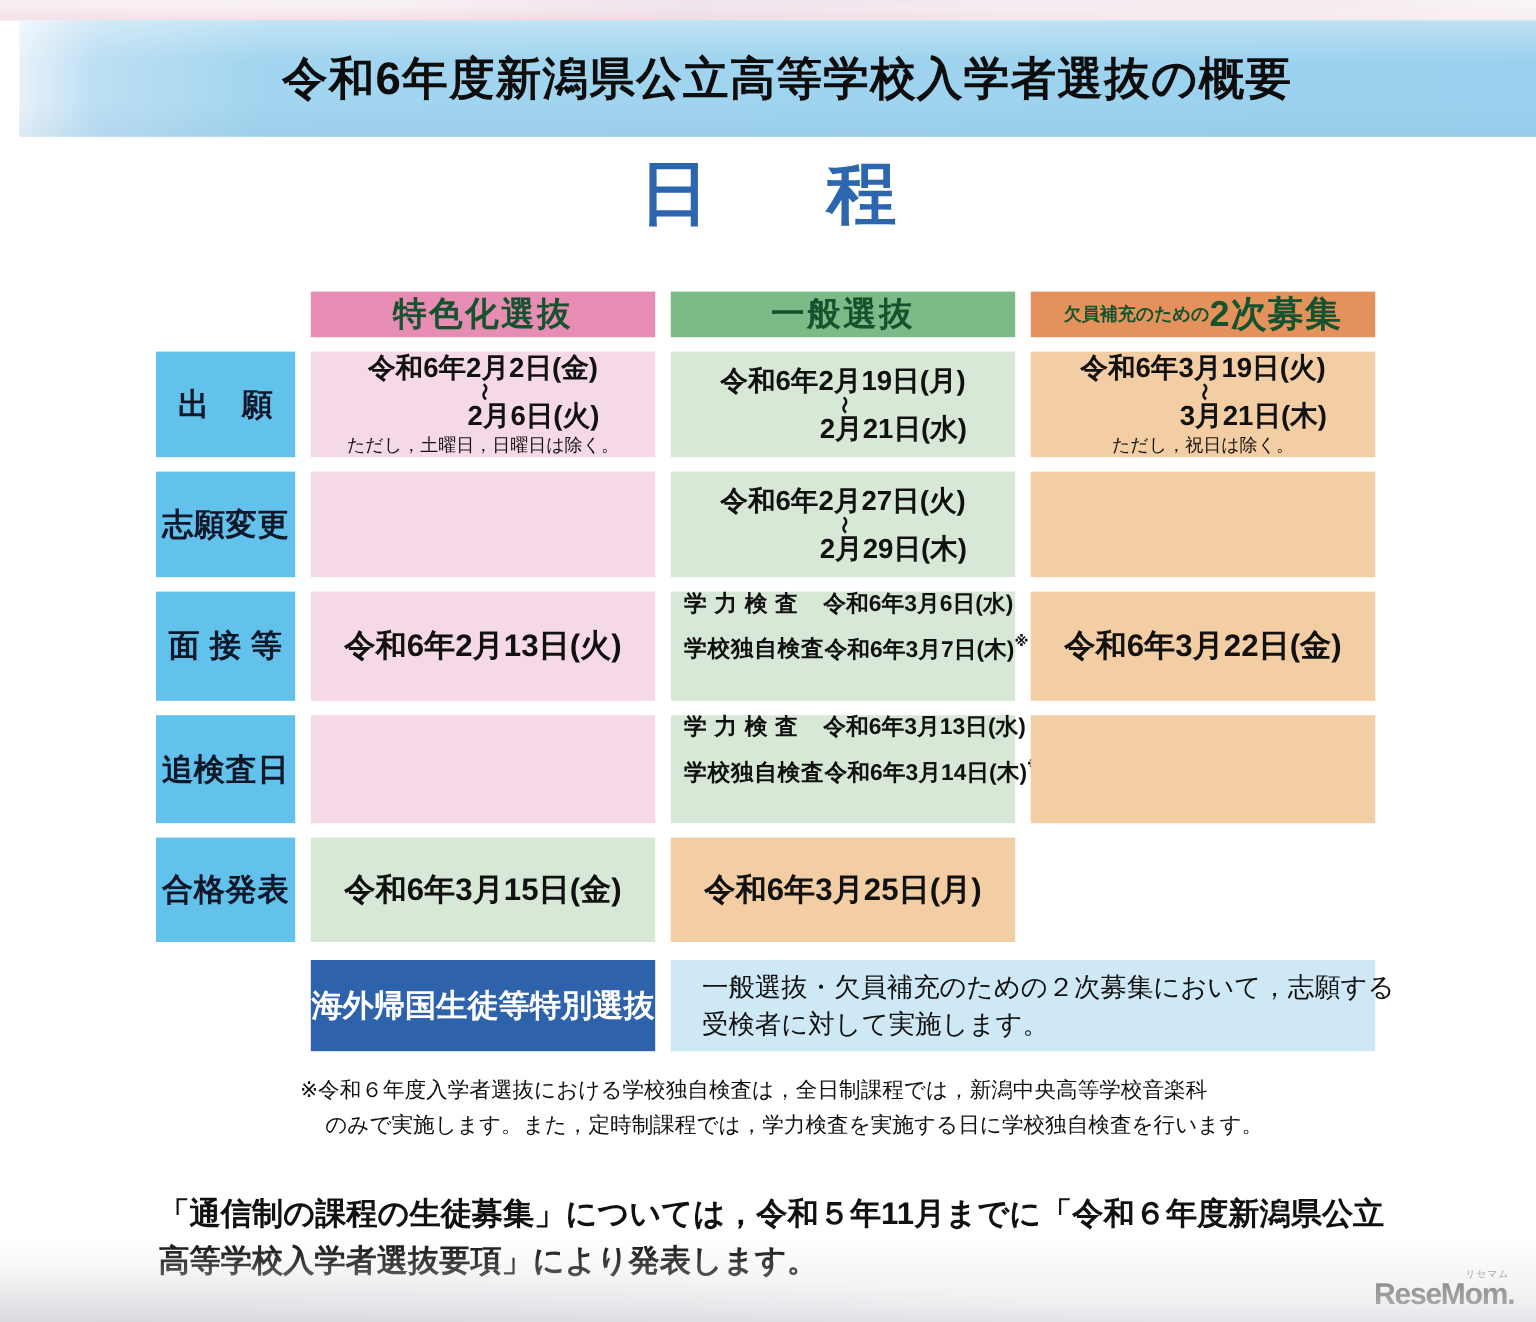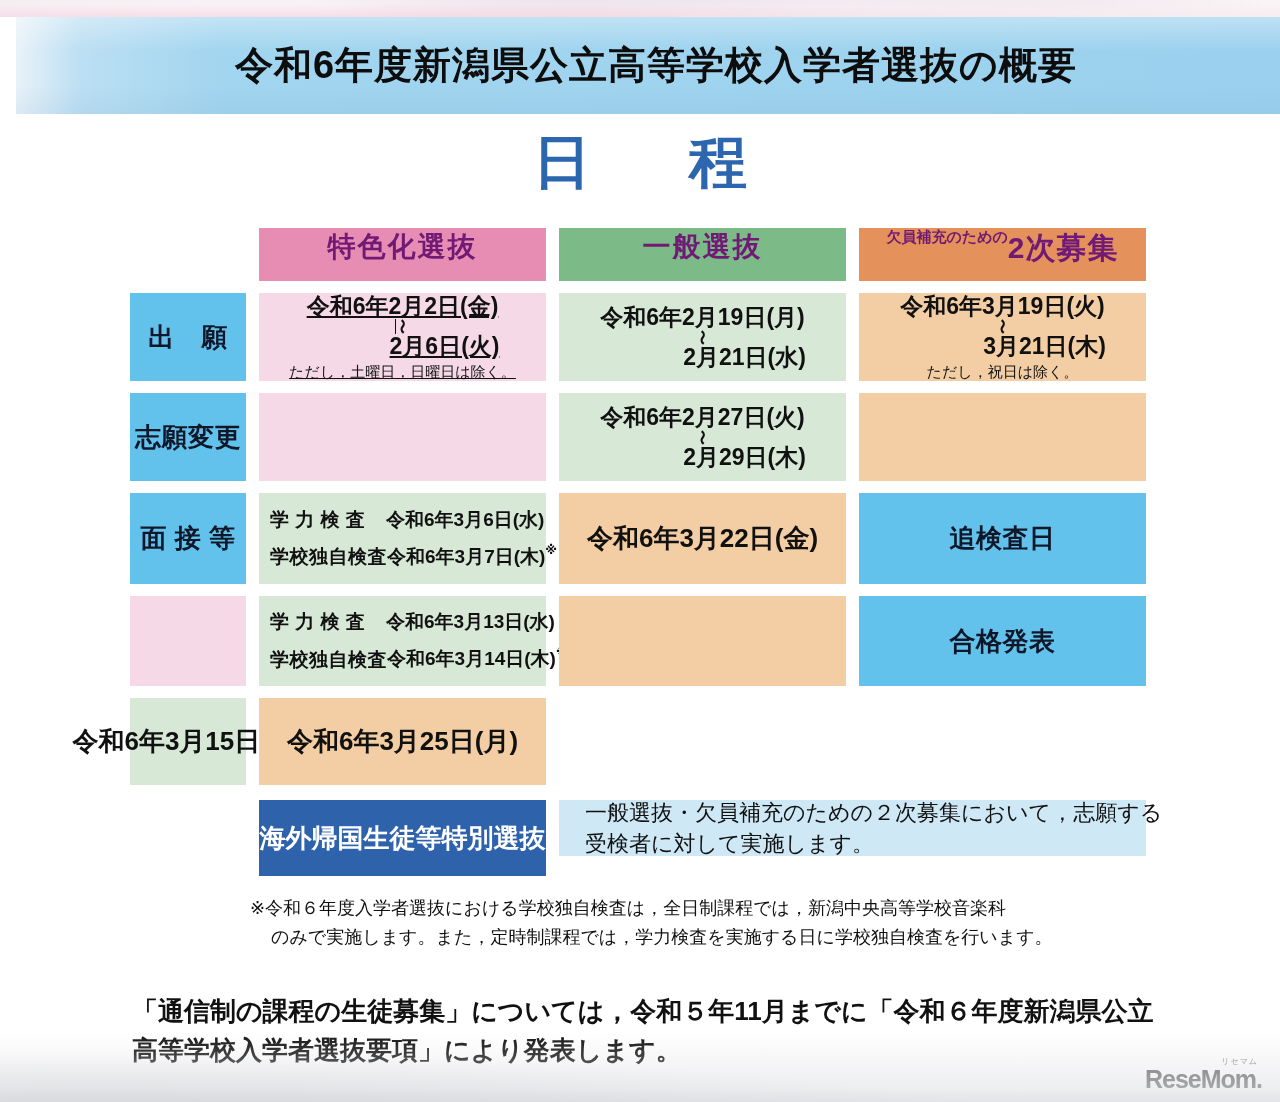--- a/index.html
+++ b/index.html
@@ -40,64 +40,64 @@
   
   .schedule{
     position:absolute;left:130px;top:228px;
     display:grid;
     grid-template-columns:116px 287px 287px 287px;
     grid-template-rows:53px 88px 88px 91px 90px 87px;
     column-gap:13px;row-gap:12px;
   }
   .cell{position:relative;}
   .corner{background:transparent;}
-  .col-head{display:flex;align-items:flex-start;justify-content:center;color:#701a75;font-weight:bold;}
+  .col-head{display:flex;align-items:center;justify-content:center;color:#14532d;font-weight:bold;margin-top:15px;}
   .col-head .h-main{font-size:28px;letter-spacing:2px;}
   .head-pink{background:#e78cb2;}
   .head-green{background:#7cba88;}
   .head-orange{background:#e5915b;}
   .h-small{font-size:15px;font-weight:bold;}
   .h-large{font-size:30px;font-weight:bold;letter-spacing:1px;}
 
   .row-label{
     background:#62c2eb;color:#0f172a;font-weight:bold;font-size:26px;
     display:flex;align-items:center;justify-content:center;letter-spacing:0.5px;
   }
-  .body-pink{background:#f6d9e6;text-decoration:underline;}
+  .body-pink{background:#f6d9e6;}
   .body-green{background:#d7e8d7;}
   .body-orange{background:#f3cda3;}
 
   .date-range{display:flex;flex-direction:column;align-items:center;justify-content:center;padding:4px 0;}
   .dr-line1,.dr-line2{font-size:23px;font-weight:600;line-height:27px;white-space:nowrap;}
   .dr-line2{transform:translateX(42px);}
   .dr-tilde{
     font-size:15px;font-weight:600;line-height:11px;height:11px;
     transform:rotate(90deg);margin:1px 0;
   }
   .dr-note{font-size:15px;font-weight:500;line-height:18px;margin-top:3px;white-space:nowrap;}
 
   .single-date{display:flex;align-items:center;justify-content:center;font-size:26px;font-weight:600;white-space:nowrap;}
 
-  .exam-cell{display:flex;flex-direction:column;justify-content:center;gap:10px;padding-left:11px;}
+  .exam-cell{display:flex;flex-direction:column;gap:10px;padding-left:11px;}
   .exam-line{font-size:19px;font-weight:600;white-space:nowrap;line-height:22px;}
   .exam-name{display:inline-block;min-width:116px;letter-spacing:0.5px;}
   .exam-marker{font-size:12px;font-weight:600;position:relative;top:-2px;}
 
   .two-line{display:flex;flex-direction:column;align-items:center;justify-content:center;gap:4px;}
   .tl-a{font-size:22px;font-weight:600;line-height:26px;}
   .tl-b{font-size:26px;font-weight:600;line-height:30px;white-space:nowrap;}
 
   
   .special-label{
     position:absolute;left:259px;top:800px;width:287px;height:76px;
     background:#2e62ab;color:#ffffff;font-size:26px;font-weight:bold;
     display:flex;align-items:center;justify-content:center;white-space:nowrap;
   }
   .special-note{
-    position:absolute;left:559px;top:800px;width:587px;height:56px;
+    position:absolute;left:559px;top:800px;width:587px;height:76px;
     background:#cee8f5;display:flex;flex-direction:column;justify-content:center;
     padding-left:26px;box-sizing:border-box;
   }
   .special-note div{font-size:22px;font-weight:500;line-height:31px;white-space:nowrap;}
 
   
   .footnote{position:absolute;left:250px;top:894px;}
   .footnote div{font-size:18px;font-weight:400;line-height:29px;white-space:nowrap;}
   .fn-line2{padding-left:21px;}
 
@@ -173,20 +173,23 @@
     <div class="cell body-green date-range">
       <div class="dr-line1">令和6年2月27日(火)</div>
       <div class="dr-tilde">〜</div>
       <div class="dr-line2">2月29日(木)</div>
     </div>
     <div class="cell body-orange"></div>
 
     <div class="cell row-label">
       <span>面 接 等</span>
     </div>
+    <div class="cell body-pink single-date">
+      <span>令和6年2月13日(火)</span>
+    </div>
     <div class="cell body-green exam-cell">
       <div class="exam-line">
         <span class="exam-name">学 力 検 査</span><span class="exam-date">令和6年3月6日(水)</span>
       </div>
       <div class="exam-line">
         <span class="exam-name">学校独自検査</span><span class="exam-date">令和6年3月7日(木)</span><sup class="exam-marker">※</sup>
       </div>
     </div>
     <div class="cell body-orange single-date">
       <span>令和6年3月22日(金)</span>

